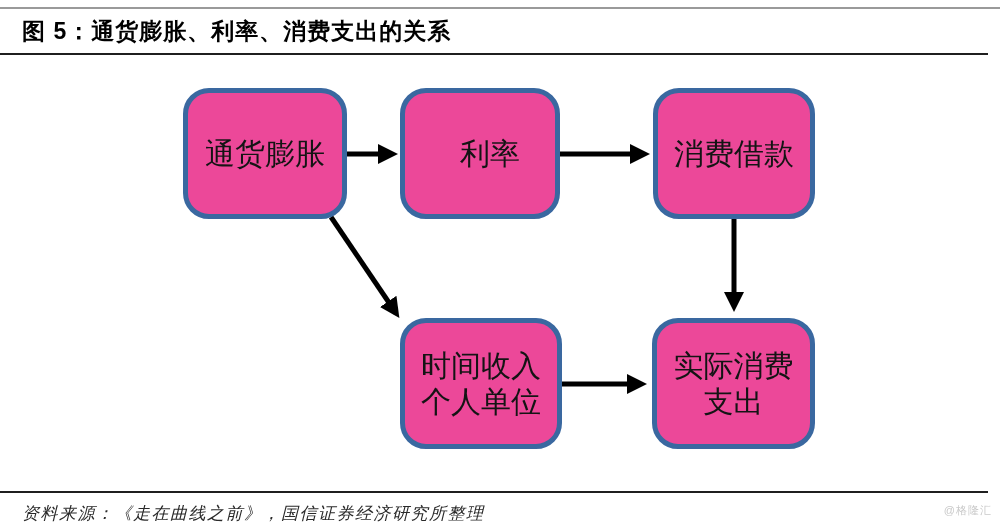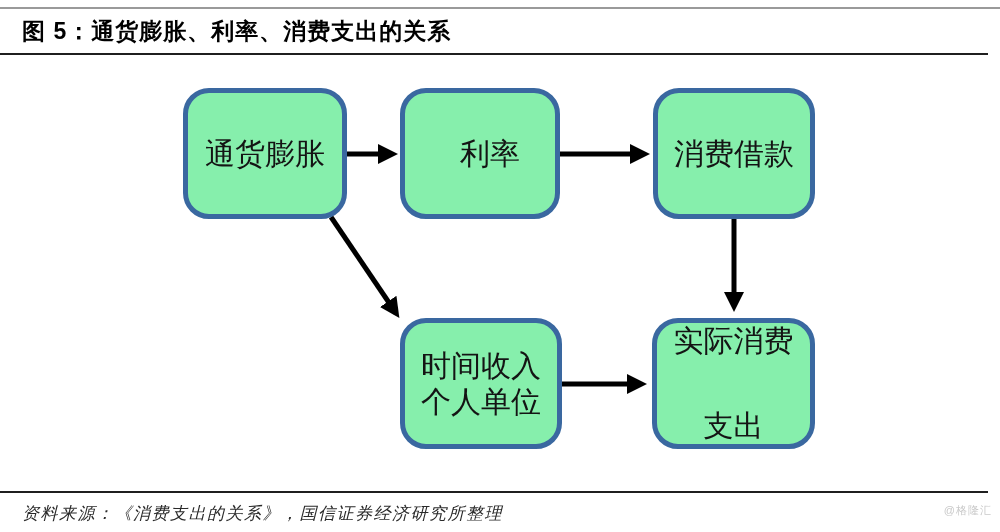--- a/index.html
+++ b/index.html
@@ -35,35 +35,35 @@
   .flowchart {
     position: absolute;
     left: 0; top: 0;
     width: 1000px; height: 532px;
   }
   .node {
     position: absolute;
     box-sizing: border-box;
     border: 5px solid #3A68A0;
     border-radius: 26px;
-    background: #86efac;
+    background: #ec4899;
     display: flex;
     flex-direction: column;
     align-items: center;
     justify-content: center;
     font-size: 30px;
     line-height: 1.2;
     color: #141414;
     text-align: center;
   }
   #node-inflation            { left: 183px; top:  88px; width: 164px; height: 131px; }
   #node-interest-rate        { left: 400px; top:  88px; width: 160px; height: 131px; padding-left: 20px; }
   #node-consumer-borrowing   { left: 653px; top:  88px; width: 162px; height: 131px; align-items: center; }
   #node-personal-income      { left: 400px; top: 318px; width: 162px; height: 131px; }
-  #node-actual-spending      { left: 652px; top: 318px; width: 163px; height: 131px; justify-content: space-between; }
+  #node-actual-spending      { left: 652px; top: 318px; width: 163px; height: 131px; }
   .arrows {
     position: absolute;
     left: 0; top: 0;
     width: 1000px; height: 532px;
     pointer-events: none;
   }
   .footer-rule {
     position: absolute;
     left: 0; top: 491px;
     width: 988px; height: 2px;
@@ -132,17 +132,17 @@
 
     <div class="node" id="node-actual-spending">
       <span>实际消费</span>
       <span>支出</span>
     </div>
 
   </div>
 
   <div class="footer-rule"></div>
 
-  <div class="source-note">资料来源：《消费支出的关系》，国信证券经济研究所整理</div>
+  <div class="source-note">资料来源：《走在曲线之前》，国信证券经济研究所整理</div>
 
   <div class="watermark">@格隆汇</div>
 
 </div>
 
 </body></html>

